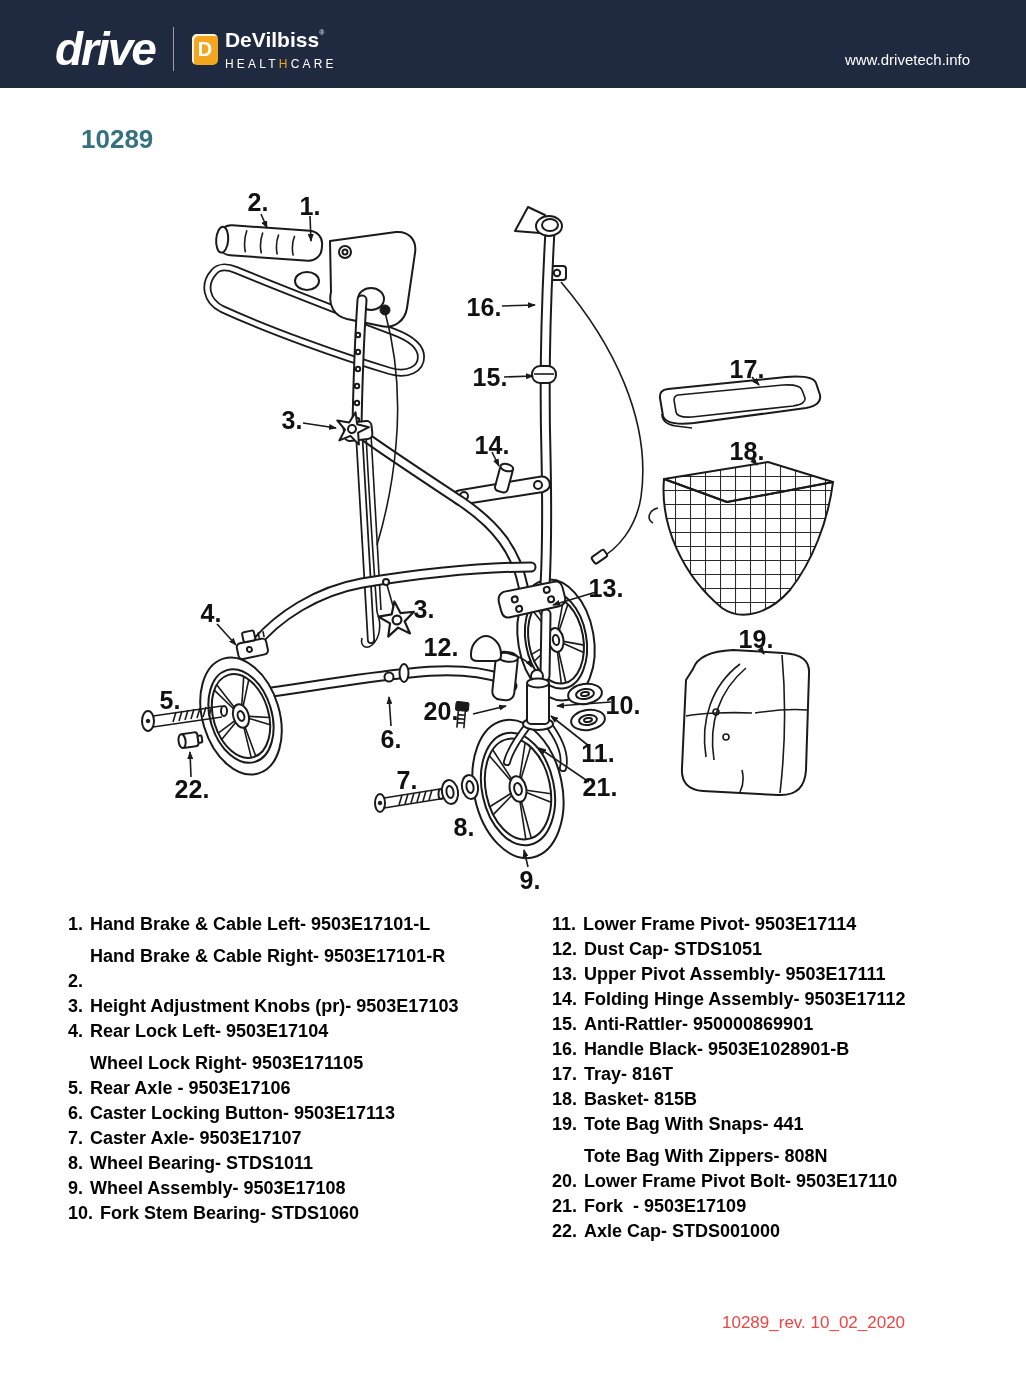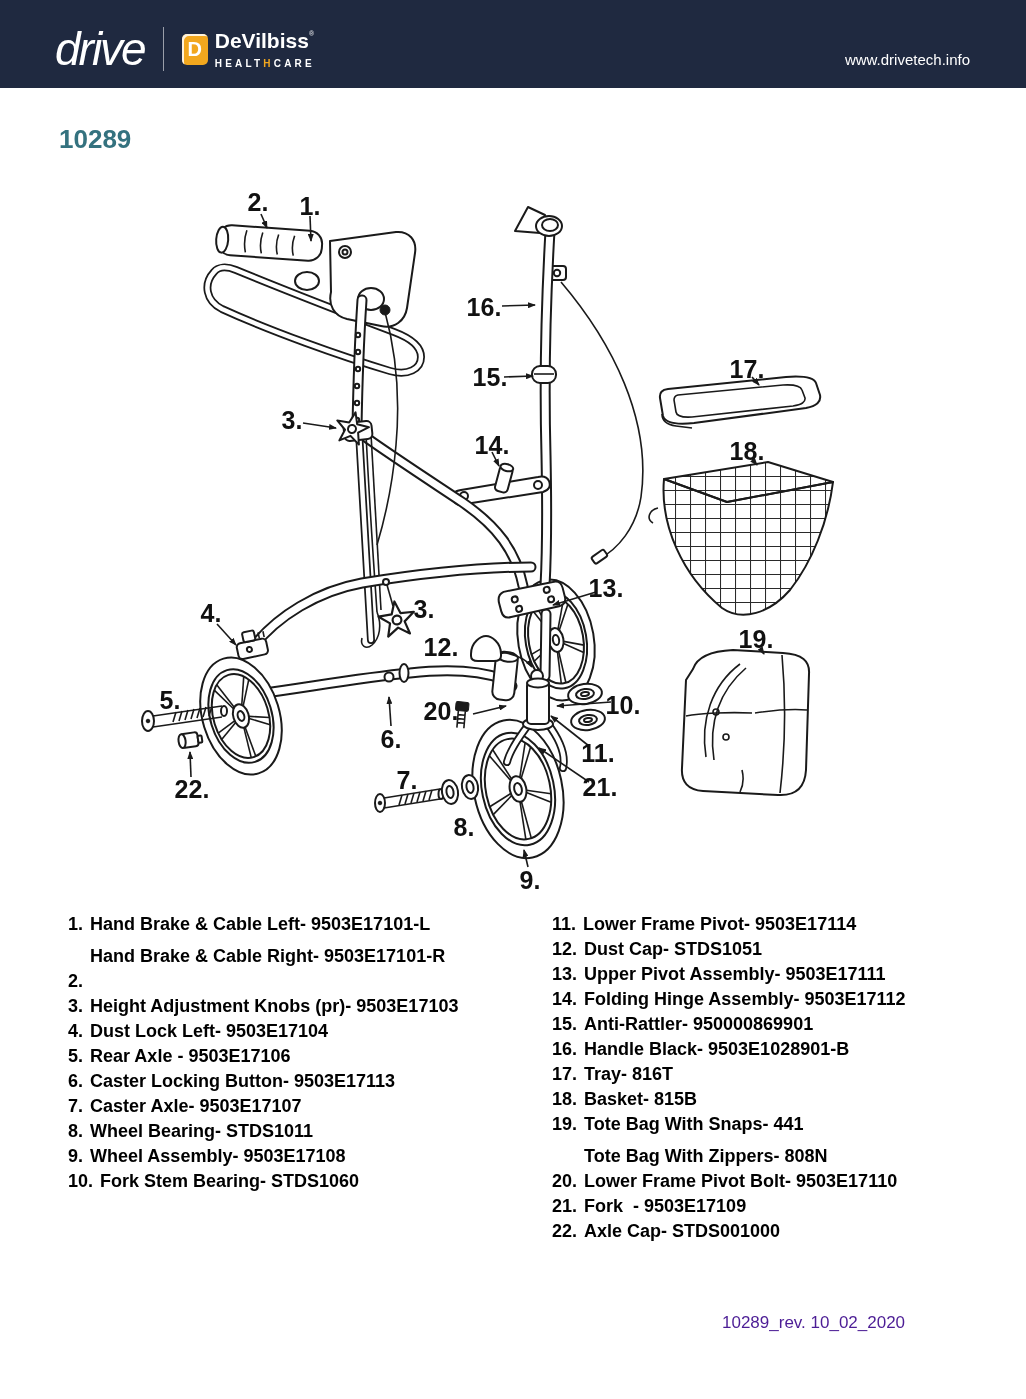--- a/index.html
+++ b/index.html
@@ -4,35 +4,35 @@
 <style>
   :root{ --bar-bg:#1f2940; --orange:#f2a71e; --teal:#34727f; --ink:#1a1a1a; }
   html,body{margin:0;padding:0;background:#e8e8e8;}
   .page{position:relative;width:1026px;height:1399px;background:#fff;margin:0 auto;overflow:hidden;
         font-family:"Liberation Sans",sans-serif;}
   
   .topbar{position:absolute;top:0;left:0;width:100%;height:88px;background:var(--bar-bg);
           display:flex;align-items:center;justify-content:space-between;box-sizing:border-box;
           padding:10px 56px 0 55px;}
   .brand{display:flex;align-items:center;gap:18px;}
-  .drive-logo{color:#fff;font-style:italic;font-weight:400;font-size:46px;letter-spacing:-2px;line-height:1;}
+  .drive-logo{color:#fff;font-style:italic;font-weight:700;font-size:46px;letter-spacing:-2px;line-height:1;}
   .divider{width:1px;height:44px;background:rgba(255,255,255,.55);}
   .devilbiss{display:flex;align-items:center;gap:7px;}
   .d-icon{width:26px;height:31px;background:var(--orange);border-radius:5px;display:flex;
           align-items:center;justify-content:center;box-shadow:inset 2px 2px 0 rgba(255,255,255,.85);}
   .d-letter{color:#fff;font-weight:bold;font-size:20px;line-height:1;}
   .dv-text{display:flex;flex-direction:column;gap:1px;}
   .dv-name{color:#fff;font-weight:bold;font-size:21px;line-height:1;}
   .tm{font-size:7px;vertical-align:top;opacity:.8;}
-  .dv-health{color:#fff;font-size:10px;letter-spacing:3.2px;line-height:1;margin-top:7px;font-weight:bold;}
+  .dv-health{color:#fff;font-size:12px;letter-spacing:3.2px;line-height:1;margin-top:7px;}
   .dv-health .hl{color:var(--orange);}
   .site{color:#fff;font-size:15px;text-decoration:none;margin-top:20px;}
   
-  .doc-title{position:absolute;top:124px;left:59px;margin:0;font-size:26px;font-weight:bold;color:var(--teal);}
-  .footer-rev{position:absolute;top:1313px;left:722px;font-size:17px;color:#4c1d95;}
+  .doc-title{position:absolute;top:124px;left:81px;margin:0;font-size:26px;font-weight:bold;color:var(--teal);}
+  .footer-rev{position:absolute;top:1313px;left:722px;font-size:17px;color:#ef4444;}
   
   .parts{position:absolute;top:912px;left:0;width:100%;font-weight:bold;font-size:18px;color:#000;}
   .col{position:absolute;top:0;}
   #col-left{left:68px;width:470px;}
   #col-right{left:552px;width:460px;}
   .entry{display:flex;}
   .num{line-height:25px;margin-right:7px;white-space:pre;}
   .lines{display:flex;flex-direction:column;gap:7px;}
   .pline{line-height:25px;white-space:pre-wrap;}
   
@@ -412,21 +412,22 @@
         </div>
         <div class="entry">
           <span class="num">3.</span>
           <span class="lines">
             <span class="pline">Height Adjustment Knobs (pr)- 9503E17103</span>
           </span>
         </div>
         <div class="entry">
           <span class="num">4.</span>
           <span class="lines">
-            <span class="pline">Dust Lock Left- 9503E17104</span>
+            <span class="pline">Rear Lock Left- 9503E17104</span>
+            <span class="pline">Wheel Lock Right- 9503E171105</span>
           </span>
         </div>
         <div class="entry">
           <span class="num">5.</span>
           <span class="lines">
             <span class="pline">Rear Axle - 9503E17106</span>
           </span>
         </div>
         <div class="entry">
           <span class="num">6.</span>

